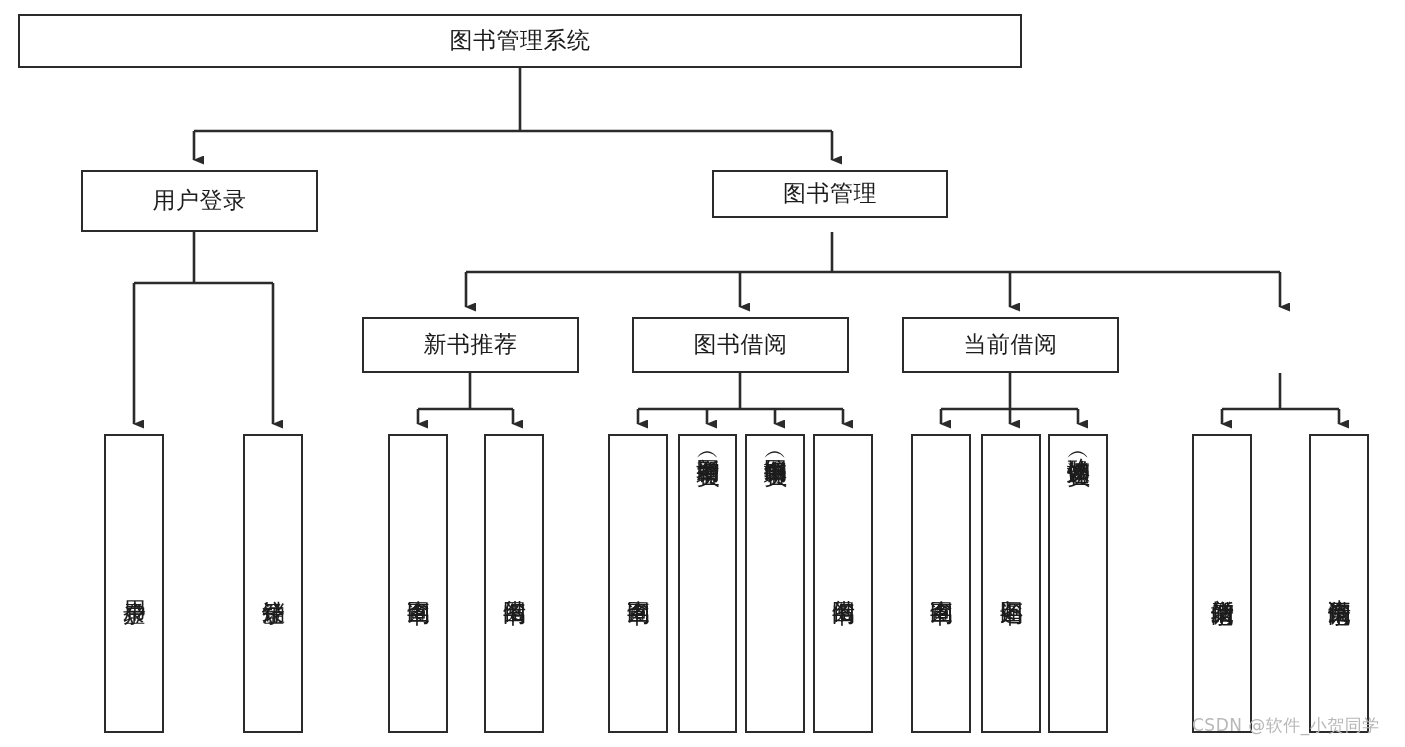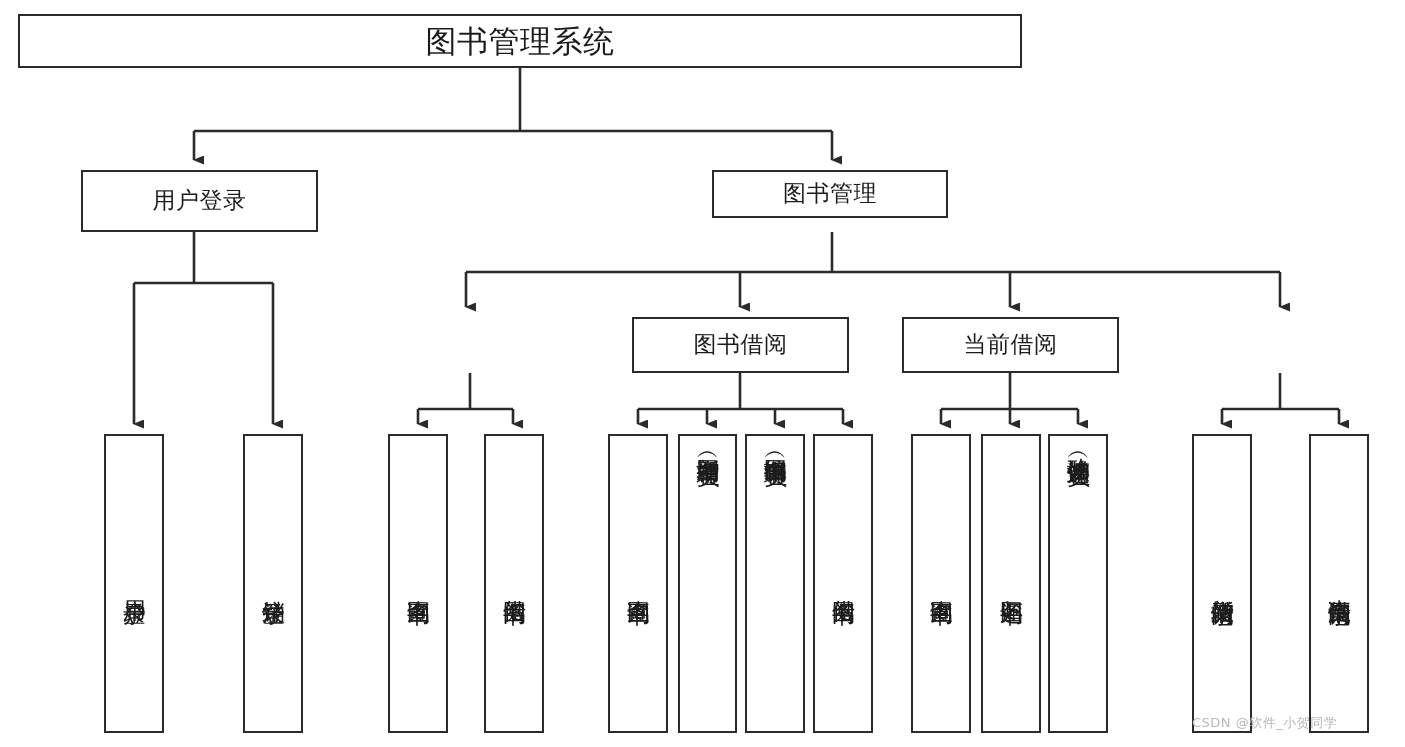--- a/index.html
+++ b/index.html
@@ -41,21 +41,21 @@
     text-align: center;
     letter-spacing: 0.5px;
   }
   
   .node.horizontal .node-label {
     writing-mode: horizontal-tb;
     font-size: 23px;
     line-height: 1.1;
   }
   .node.root .node-label {
-    font-size: 31px;
+    font-size: 23px;
   }
   
   .node.vertical {
     align-items: flex-start;
     justify-content: center;
     padding-top: 4px;
   }
   .node.vertical .node-label {
     writing-mode: vertical-rl;
     text-orientation: upright;
@@ -65,21 +65,21 @@
     white-space: nowrap;
   }
   .node.vertical.center-text {
     align-items: center;
     padding-top: 0;
   }
   #watermark {
     position: absolute;
     left: 1192px;
     top: 714px;
-    font-size: 13px;
+    font-size: 17px;
     color: #b8b8b8;
     white-space: nowrap;
     letter-spacing: 0.5px;
     font-family: "DejaVu Sans", "Liberation Sans", sans-serif;
   }
 </style>
 </head>
 <body>
 
 <div id="diagram-canvas">
@@ -139,20 +139,23 @@
   </div>
 
   <div class="node horizontal" style="left:81px; top:170px; width:237px; height:62px;">
     <span class="node-label">用户登录</span>
   </div>
 
   <div class="node horizontal" style="left:712px; top:170px; width:236px; height:48px;">
     <span class="node-label">图书管理</span>
   </div>
 
+  <div class="node horizontal" style="left:362px; top:317px; width:217px; height:56px;">
+    <span class="node-label">新书推荐</span>
+  </div>
 
   <div class="node horizontal" style="left:902px; top:317px; width:217px; height:56px;">
     <span class="node-label">当前借阅</span>
   </div>
 
   <div class="node horizontal" style="left:632px; top:317px; width:217px; height:56px;">
     <span class="node-label">图书借阅</span>
   </div>
 
 

